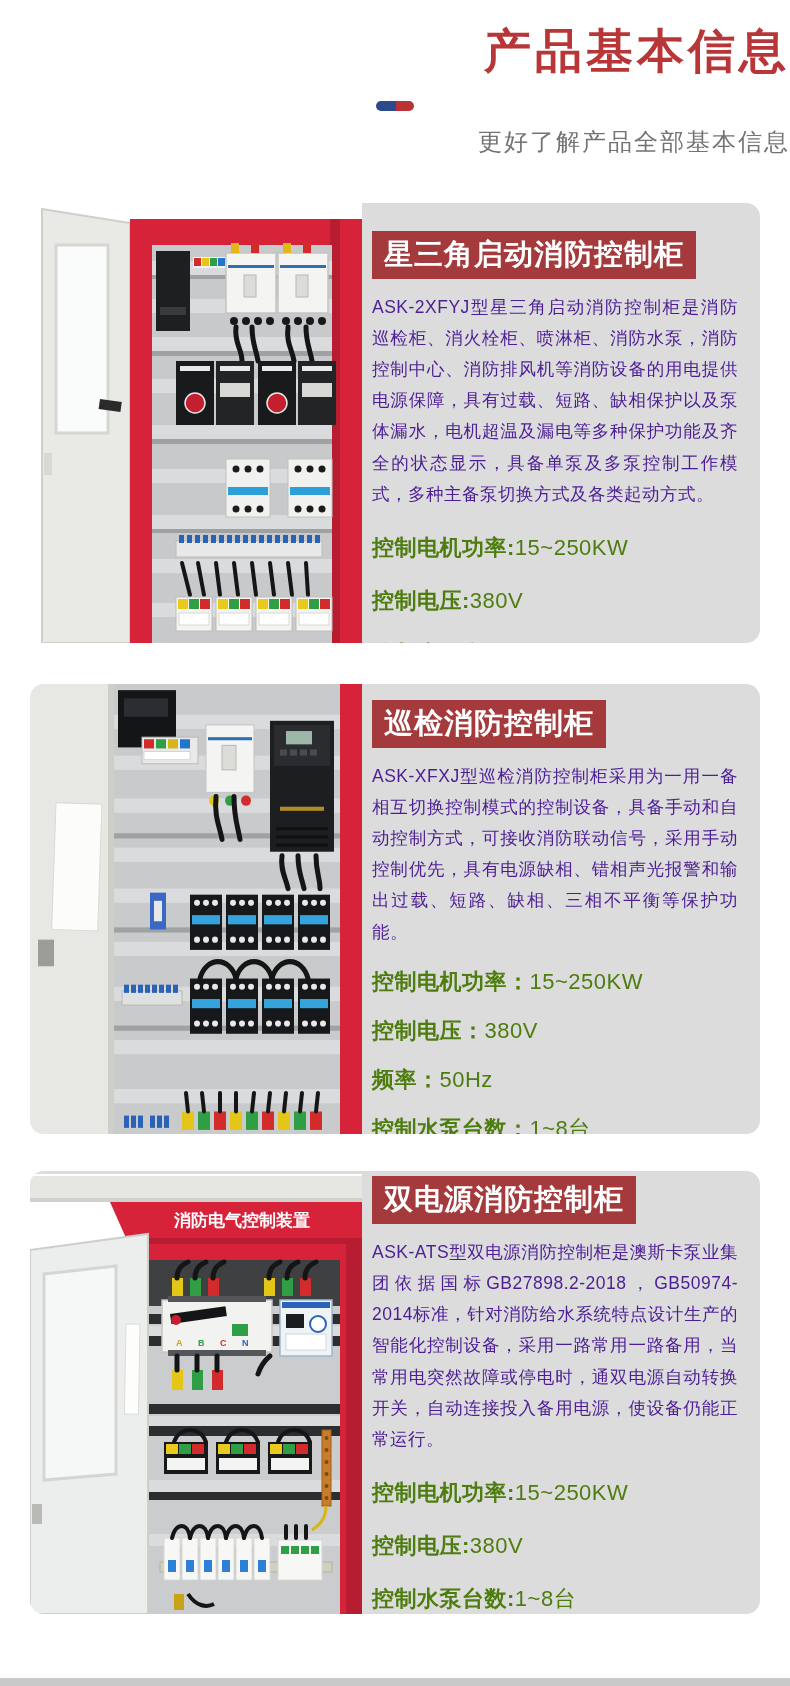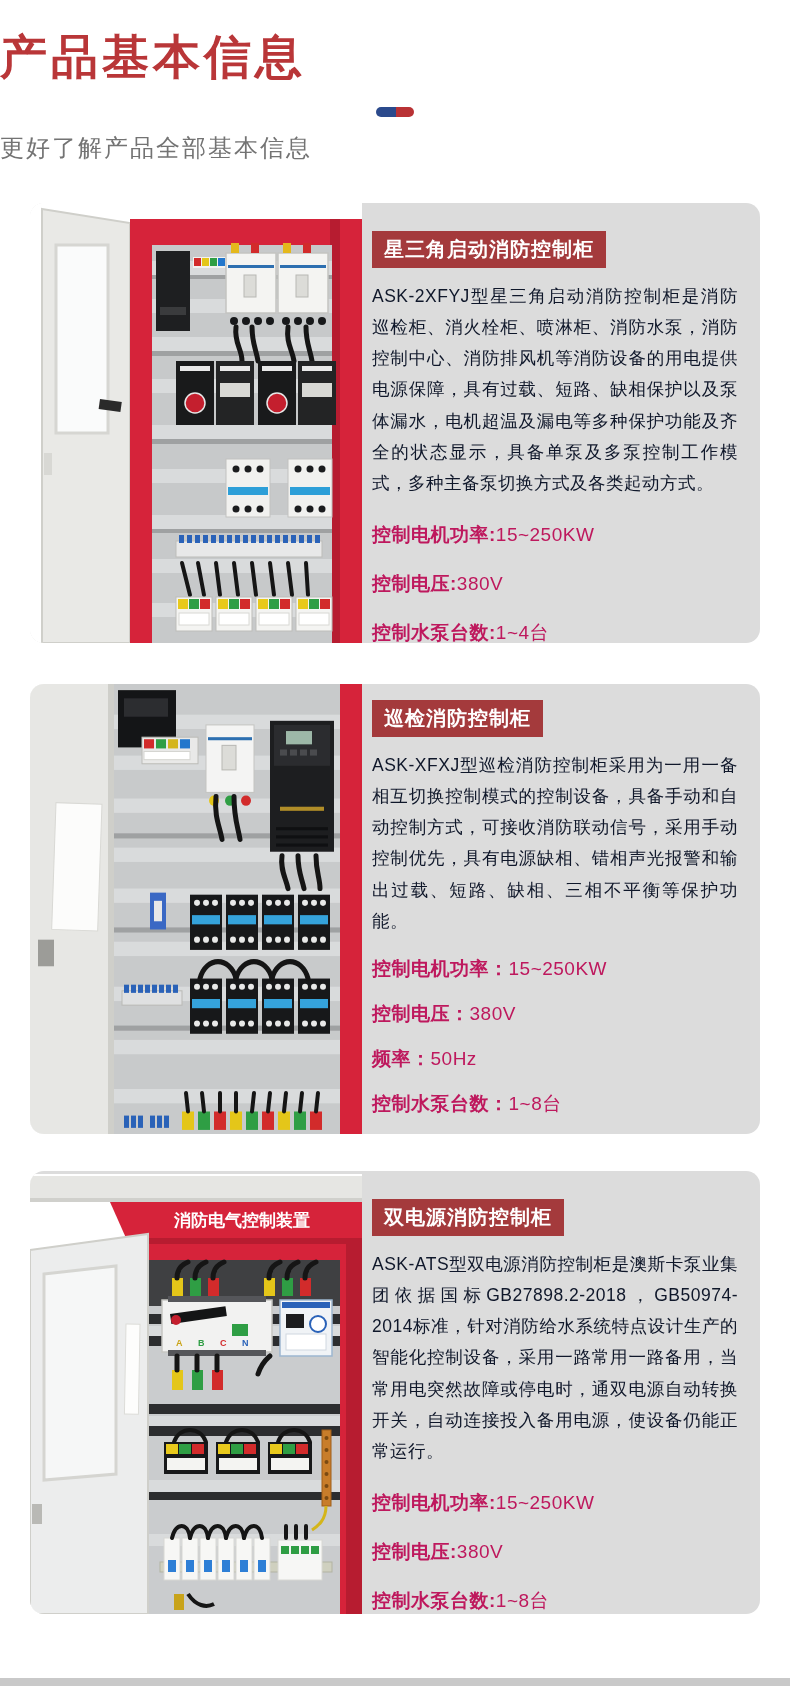--- a/index.html
+++ b/index.html
@@ -2,21 +2,21 @@
 <html lang="zh"><head>
 <meta charset="utf-8">
 <style>
   html,body{margin:0;padding:0;}
   body{
     width:790px;height:1686px;background:#ffffff;position:relative;
     font-family:"Liberation Sans","DejaVu Sans",sans-serif;
     -webkit-font-smoothing:antialiased;overflow:hidden;
   }
   
-  .page-header{height:203px;text-align:left;box-sizing:border-box;padding-top:30px;}
+  .page-header{height:203px;text-align:right;box-sizing:border-box;padding-top:24px;}
   .page-title{
     margin:0;font-size:47px;font-weight:800;letter-spacing:4px;
     color:#b93638;line-height:1.15;
   }
   .divider-pill{
     width:38px;height:10px;margin:23px auto 0;display:flex;border-radius:5px;overflow:hidden;
   }
   .divider-pill .half-blue{flex:1.1;background:#2b4a8c;}
   .divider-pill .half-red{flex:1;background:#b93235;}
   .page-subtitle{
@@ -30,28 +30,28 @@
   .card-1{height:440px;margin-bottom:41px;}
   .card-2{height:450px;margin-bottom:37px;}
   .card-3{height:443px;align-items:flex-end;}
   .photo{width:332px;flex:none;position:relative;background:#fff;}
   .photo svg{display:block;width:100%;height:100%;}
   .info{flex:1;box-sizing:border-box;padding:28px 22px 0 10px;}
   .card-2 .info{padding-top:16px;}
   .card-3 .info{}
   .badge{
     display:inline-block;margin:0;background:#a43a3c;color:#ffffff;
-    font-size:20px;font-weight:700;letter-spacing:1px;
+    font-size:29px;font-weight:700;letter-spacing:1px;
     padding:6px 12px 7px;line-height:1.2;
   }
   .desc{
-    margin:13px 0 0;font-size:17.5px;line-height:1.78;color:#0f172a;
+    margin:13px 0 0;font-size:17.5px;line-height:1.78;color:#4c1d95;
     text-align:justify;letter-spacing:0.5px;
   }
-  .spec{margin-top:23px;font-size:19px;color:#be185d;letter-spacing:0.5px;}
+  .spec{margin-top:23px;font-size:22px;color:#4d7c0f;letter-spacing:0.5px;}
   .card-2 .spec{margin-top:19px;}
   .spec .label{font-weight:800;}
   .spec .value{font-weight:400;}
   
   .bottom-strip{
     position:absolute;left:0;bottom:0;width:790px;height:8px;background:#c9c9c9;
   }
 </style>
 </head>
 <body>

